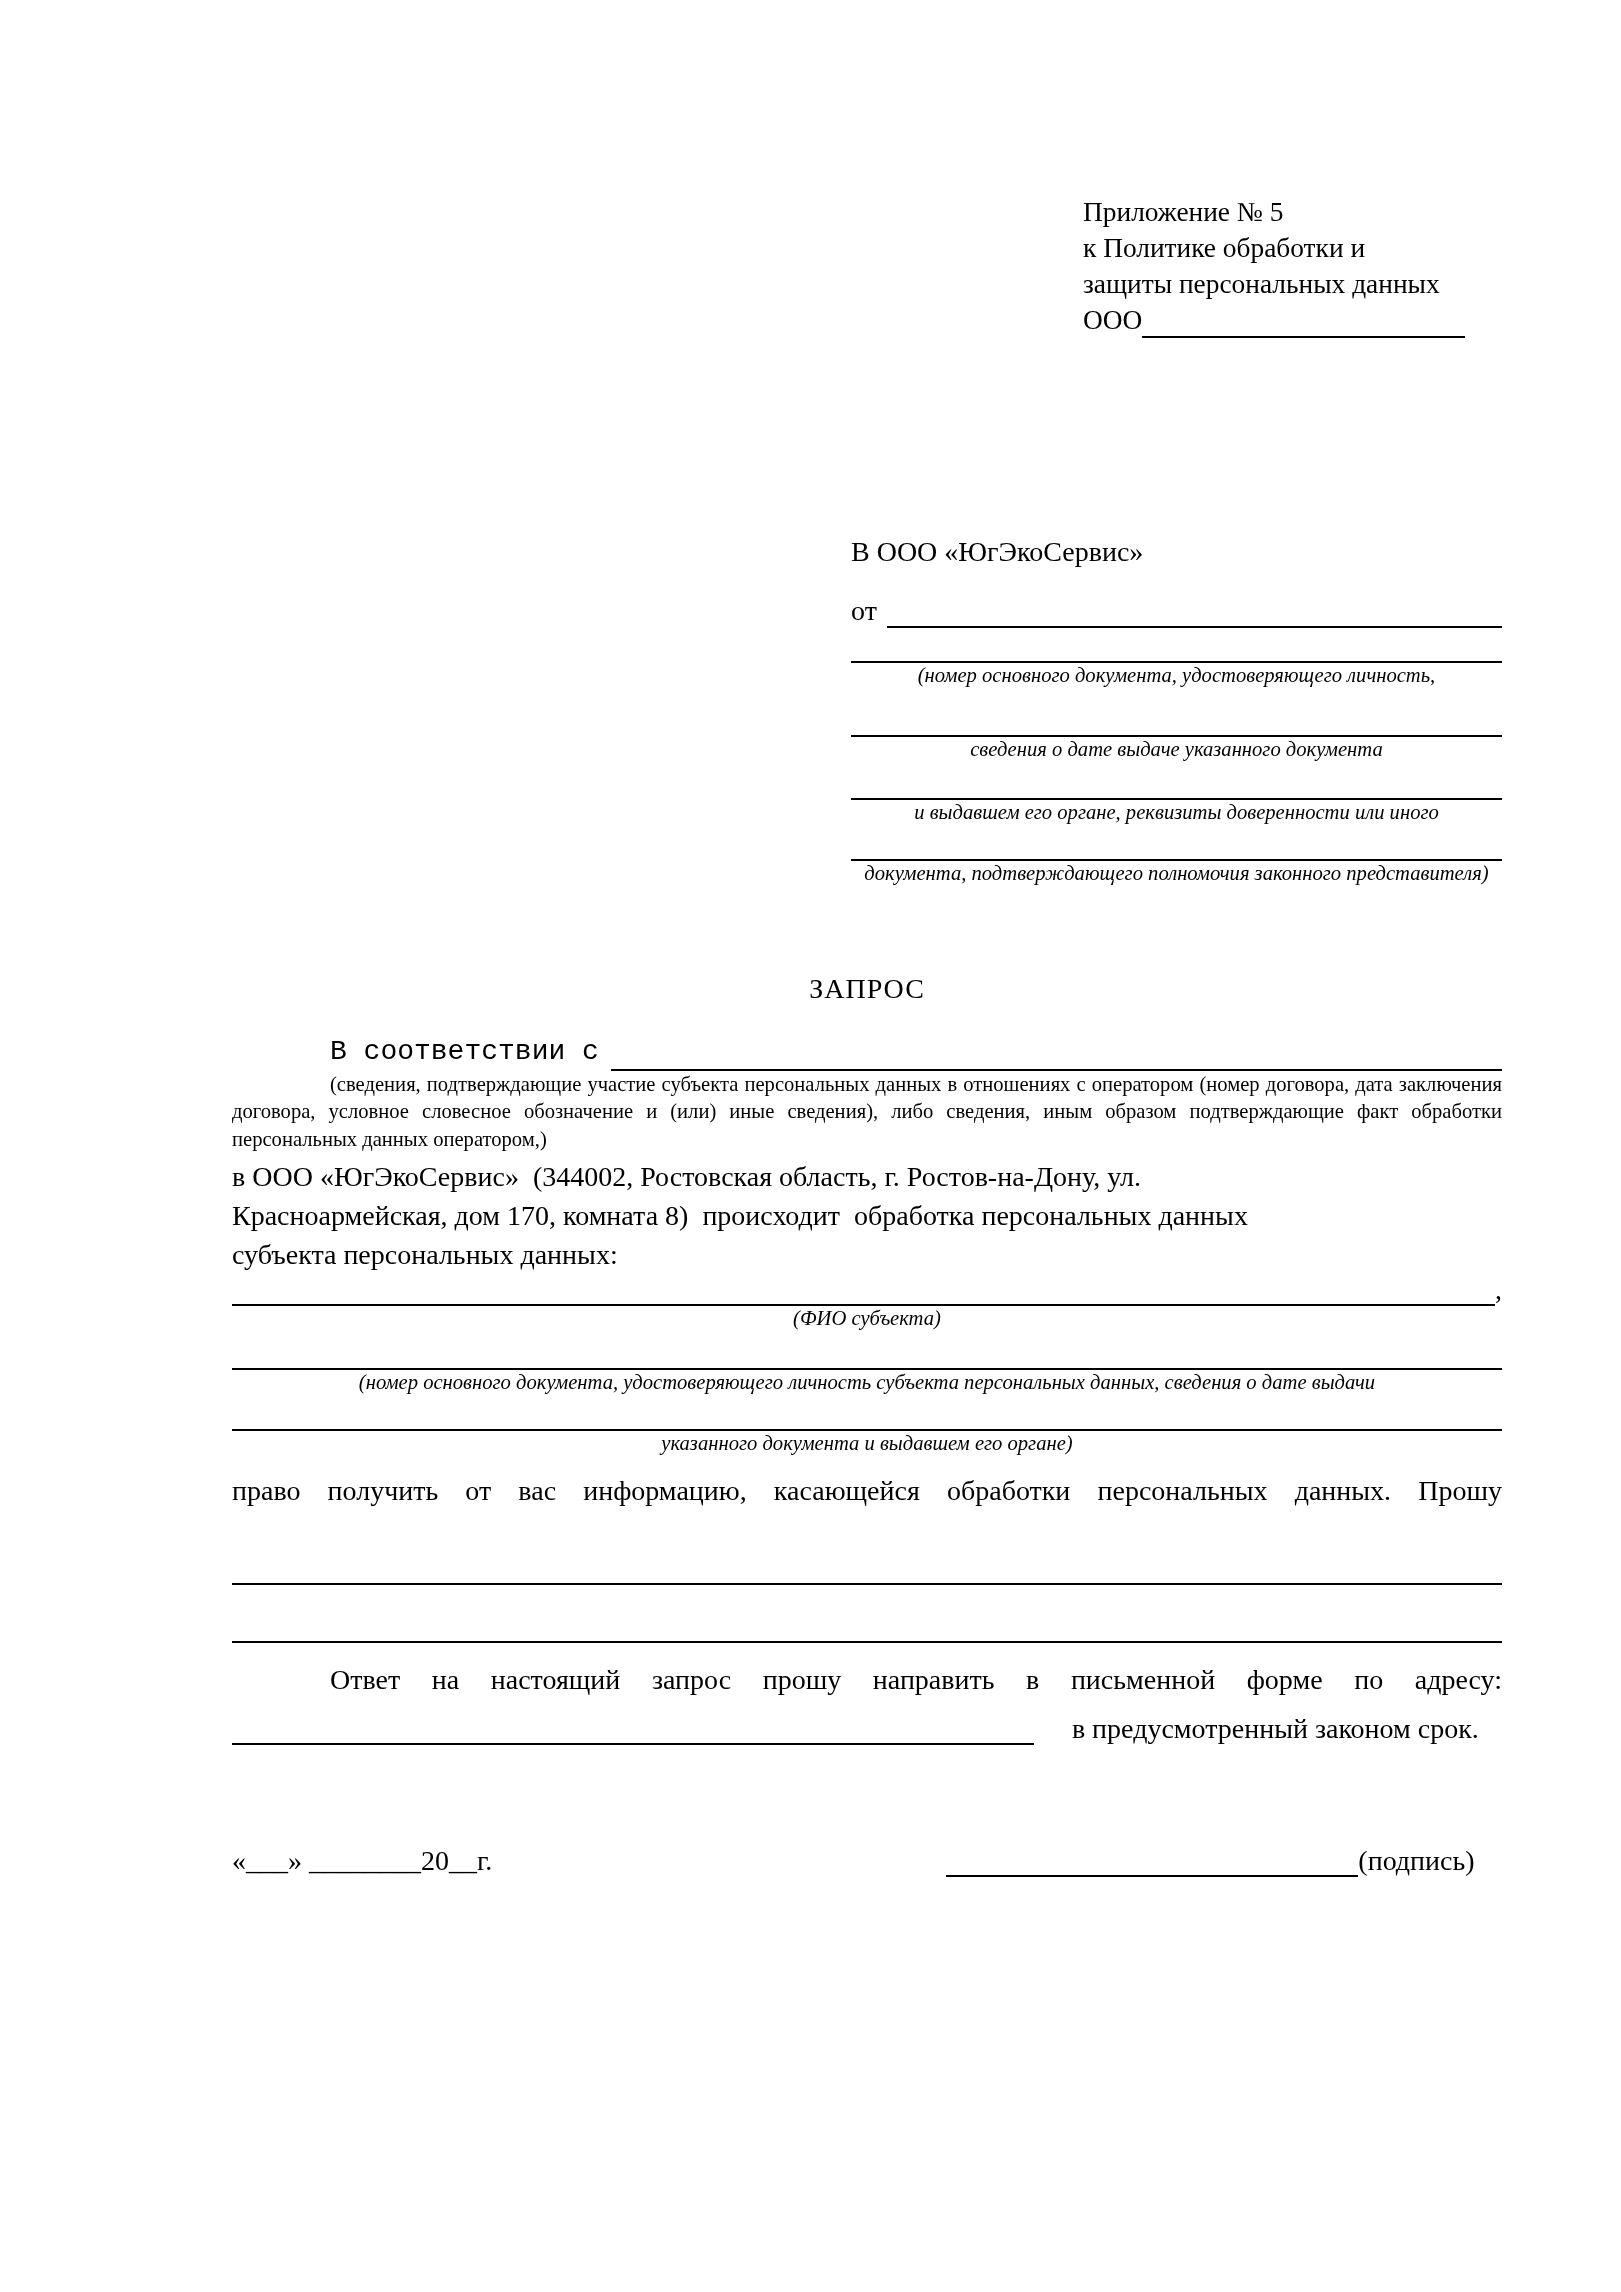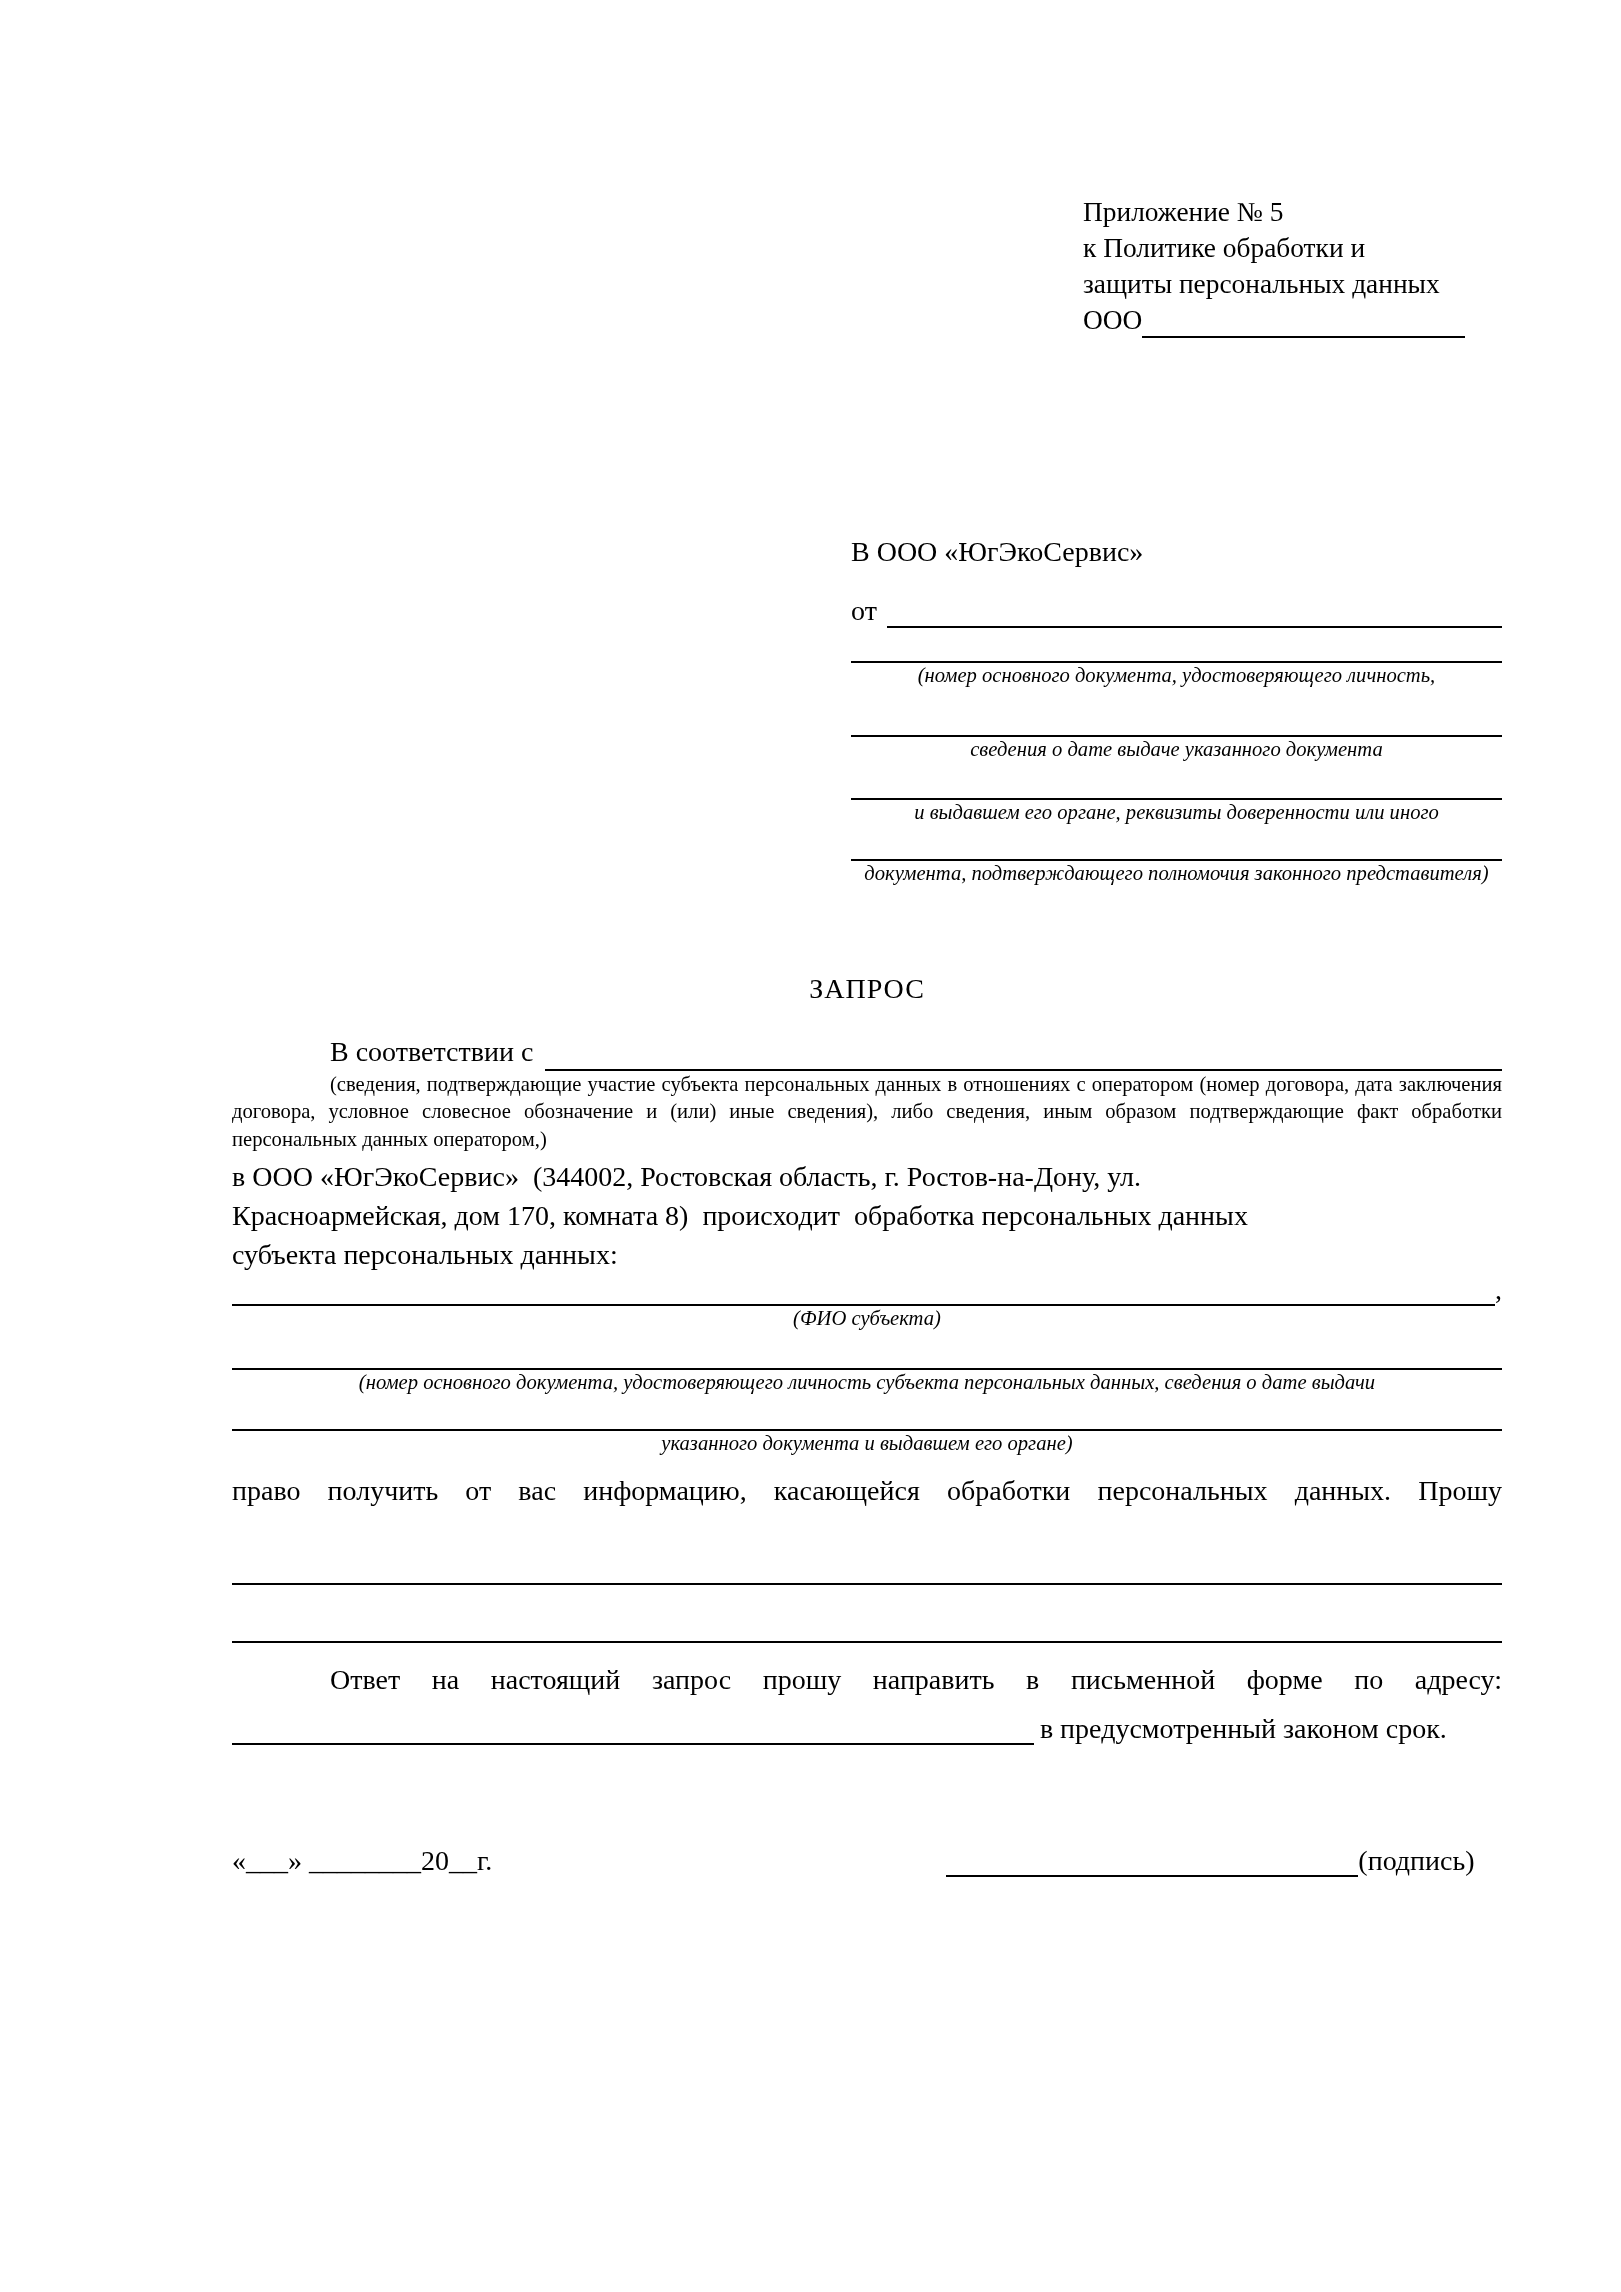--- a/index.html
+++ b/index.html
@@ -26,36 +26,36 @@
   .cap { font-size:20.6px; line-height:25.5px; text-align:center;font-style:italic; }
   .cap-fio { font-size:21.6px; line-height:27.4px; margin-top:3.9px; text-align:center; }
   .blank-g1 { height:35px; }
   .blank-g2 { height:47px; }
   .blank-g3 { height:35px; }
   .blank-g4 { height:34px; }
 
   
   .main { position:absolute; left:232px; top:972px; width:1270px; font-size:28px; }
   .h-request { text-align:center; line-height:33px; letter-spacing:1px; }
-  .acc-row { display:flex; margin-top:31px; height:33px; }
+  .acc-row { display:flex; margin-top:31px; height:33px;font-family:Liberation Mono, monospace; }
   .acc-lead { margin-left:98px; white-space:nowrap; }
   .acc-row .fill { flex:1; margin-left:11.8px; height:100%; }
   .acc-cap { font-size:20.6px; line-height:27.4px; margin-top:2px; text-align:justify; text-indent:98px; }
   .op { margin-top:3.9px; line-height:39px; }
   .op div { white-space:pre-wrap; }
   .subject-row { display:flex; align-items:flex-end; height:32px; }
   .subject-row .fill { flex:1; height:100%; }
   .blank-b2 { height:36px; }
   .blank-b3 { height:34px; }
   .statute { margin-top:5.9px; line-height:56px; }
   .jline { text-align:justify; text-align-last:justify; }
   .blank-b4 { height:64px; }
   .blank-b5 { height:56px; }
   .answer1 { margin-top:15.7px; line-height:43px; text-indent:98px; text-align:justify; text-align-last:justify; }
-  .answer-row { display:flex; align-items:flex-end; height:44px; }
+  .answer-row { display:flex; align-items:flex-end; height:44px;gap:32px; }
   .answer-fill { width:802px; height:100%; }
   .answer-tail { margin-left:5.9px; white-space:nowrap; }
   .footer-row { display:flex; justify-content:space-between; align-items:flex-end; margin-top:93px; height:39px; }
   .sig-group { display:flex; align-items:flex-end; margin-right:27.4px; }
   .sig-fill { width:412px; height:33px; }
   .date-blank { white-space:nowrap; }
 </style>
 </head>
 <body>
 

